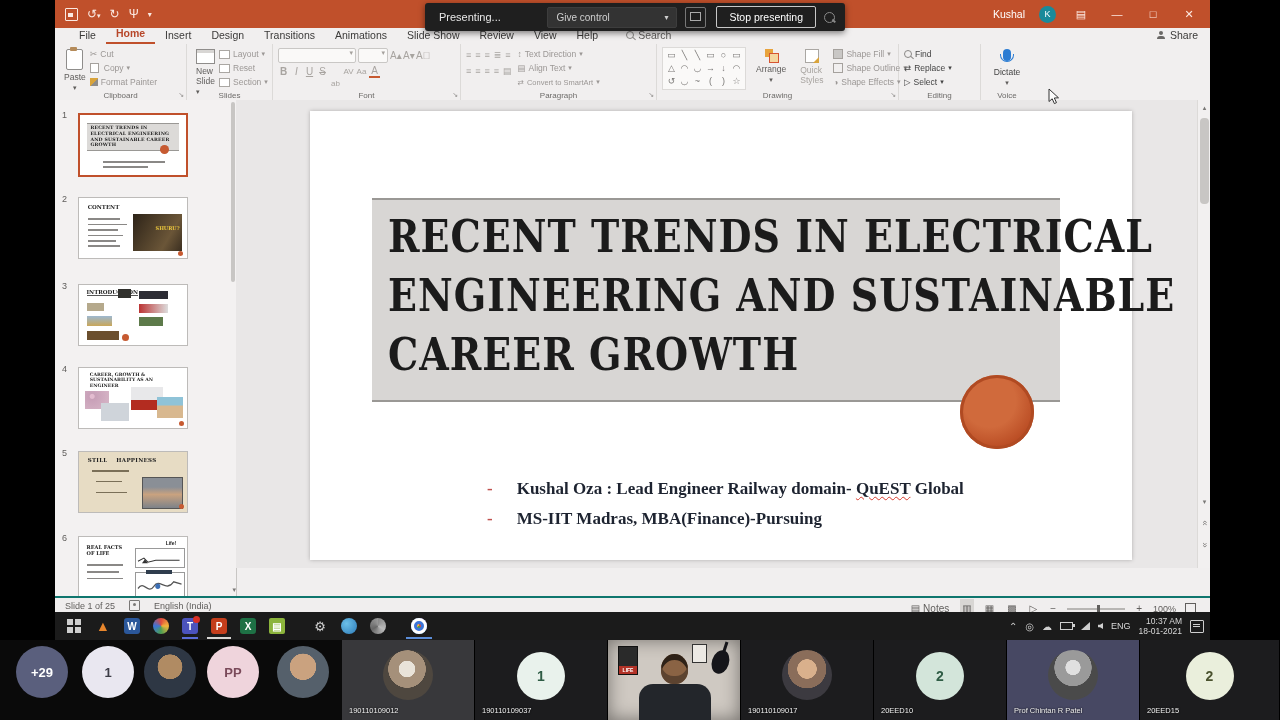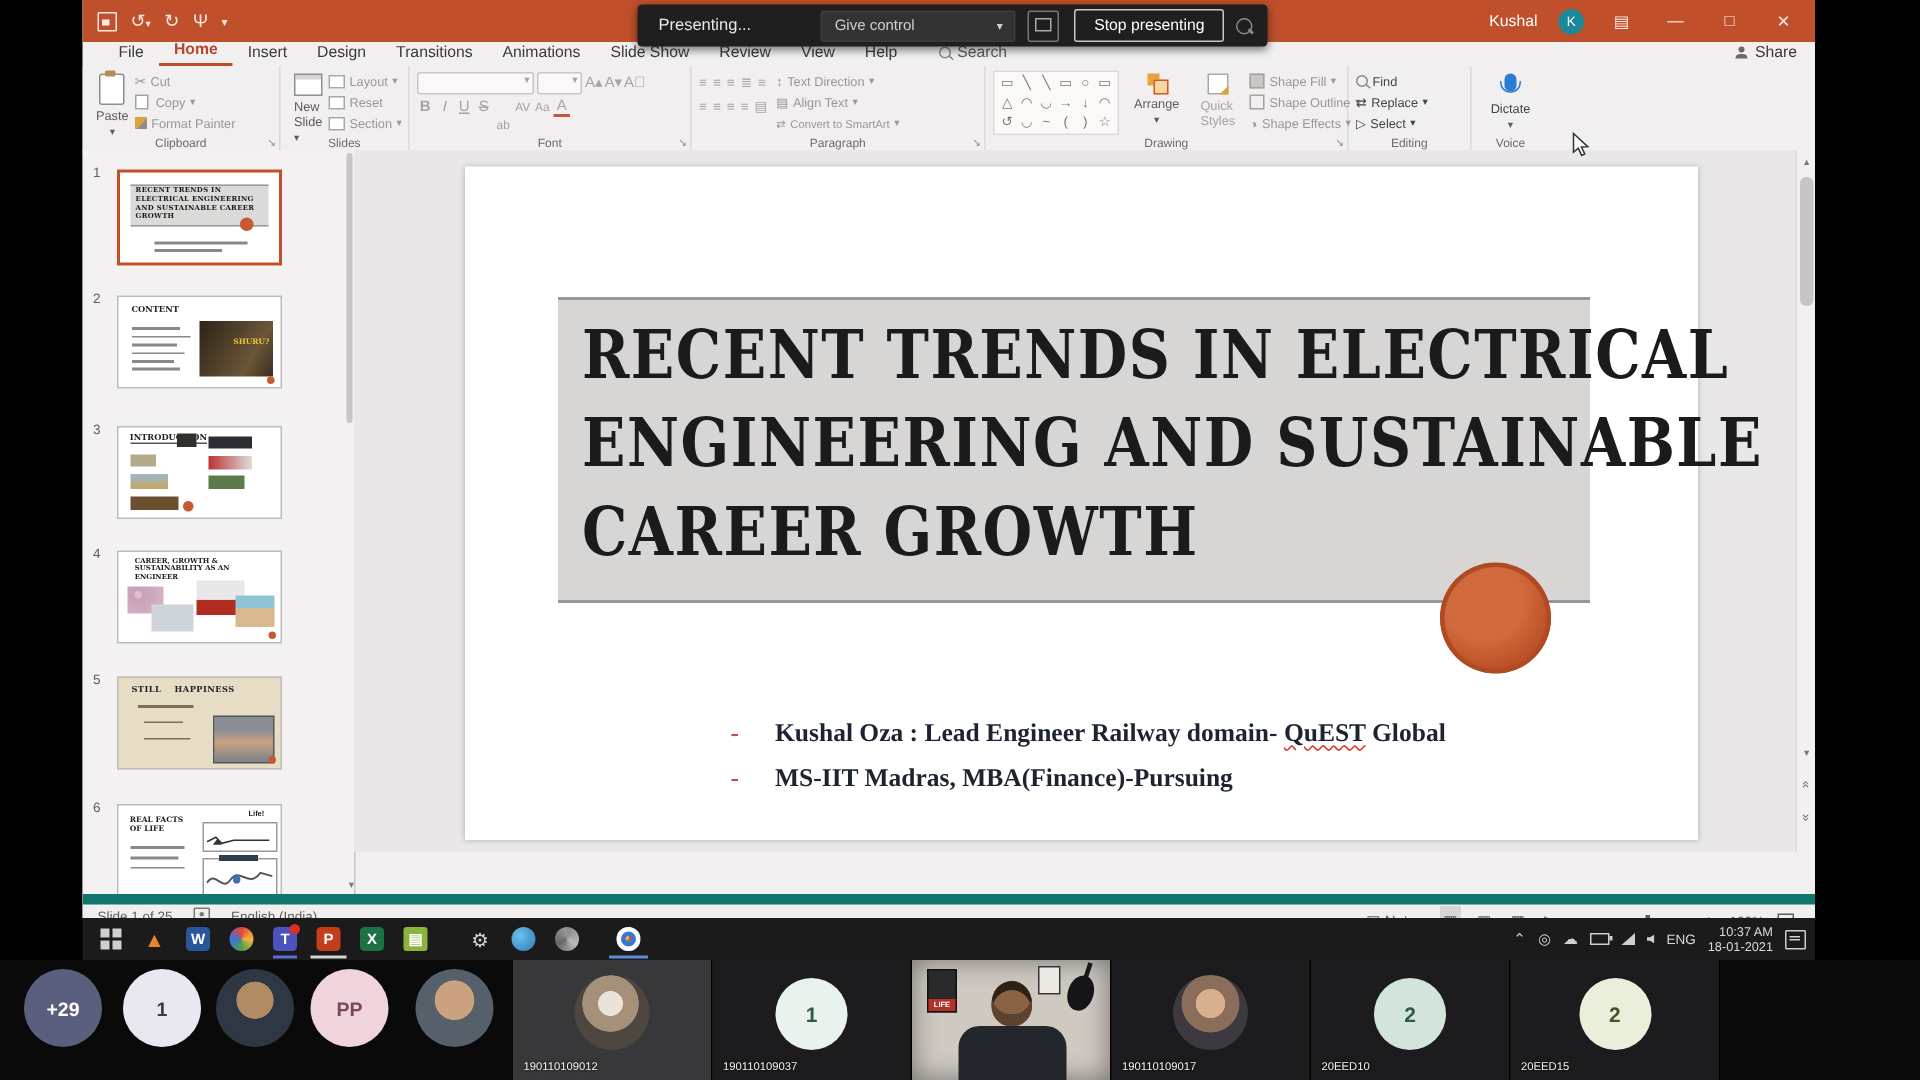--- a/index.html
+++ b/index.html
@@ -94,21 +94,21 @@
   .bullet{position:absolute;left:177px;font-family:"Liberation Serif",serif;font-weight:bold;font-size:17px;color:#1d2330;white-space:nowrap;}
   .bullet .dash{color:#C0504D;margin-right:24px;font-weight:bold;}
   .spell{text-decoration:underline wavy #D83B2D 1px;text-underline-offset:2px;}
   
   .vscroll{position:absolute;left:1142px;top:100px;width:13px;height:468px;background:#F2F0F0;border-left:1px solid #DCDAD8;font-size:7px;color:#7a7876;text-align:center;}
   .vthumb{position:absolute;left:2px;top:18px;width:9px;height:86px;background:#C8C6C4;border-radius:4px;}
   .dblchev{position:absolute;left:0;width:13px;text-align:center;font-size:9px;color:#7a7876;transform:rotate(90deg);}
   
   .notes-bar{position:absolute;left:181px;top:568px;width:974px;height:28px;background:#F4F2F2;border-top:1px solid #D0CECC;box-sizing:border-box;}
   .notes-bar span{display:block;padding:7px 0 0 12px;font-size:10.5px;color:#6a6866;}
-  .status-bar{position:absolute;left:0;top:596px;width:100%;height:16px;background:#F0EEEE;border-top:7px solid #0f766e;box-sizing:border-box;font-size:9px;color:#605E5C;}
+  .status-bar{position:absolute;left:0;top:596px;width:100%;height:16px;background:#F0EEEE;border-top:2px solid #0f766e;box-sizing:border-box;font-size:9px;color:#605E5C;}
   .status-left{position:absolute;left:10px;top:2px;display:flex;gap:14px;align-items:center;}
   .ic-acc{width:9px;height:9px;border:1px solid #7a7876;border-radius:1px;position:relative;display:inline-block;}
   .ic-acc::after{content:"";position:absolute;left:3px;top:2px;width:3px;height:3px;border-radius:50%;background:#7a7876;}
   .status-right{position:absolute;right:14px;top:1px;display:flex;gap:9px;align-items:center;}
   .viewbtn{font-size:10px;color:#605E5C;padding:4px 2px;}
   .viewbtn.active{background:#D8D6D4;}
   .ztrack{width:58px;height:2px;background:#B8B6B4;position:relative;}
   .zthumb{position:absolute;left:30px;top:-3px;width:3px;height:8px;background:#605E5C;}
   .ic-fit{width:9px;height:9px;border:1px solid #605E5C;display:inline-block;}
   
@@ -635,20 +635,24 @@
         <div class="vt-torso"></div>
       </div>
       <div class="tile">
         <span class="tavatar av-woman"></span>
         <span class="tname">190110109017</span>
       </div>
       <div class="tile">
         <span class="badge" style="background:#D3E5DA;color:#2F5C45;">2</span>
         <span class="tname">20EED10</span>
       </div>
+      <div class="tile" style="background:#474863;">
+        <span class="tavatar av-prof"></span>
+        <span class="tname">Prof Chintan R Patel</span>
+      </div>
       <div class="tile" style="width:140px;">
         <span class="badge" style="background:#EAEFDC;color:#4A522E;">2</span>
         <span class="tname">20EED15</span>
       </div>
     </div>
   </div>
 
   <div class="teams-bar">
     <span class="presenting">Presenting...</span>
     <span class="give-control">

